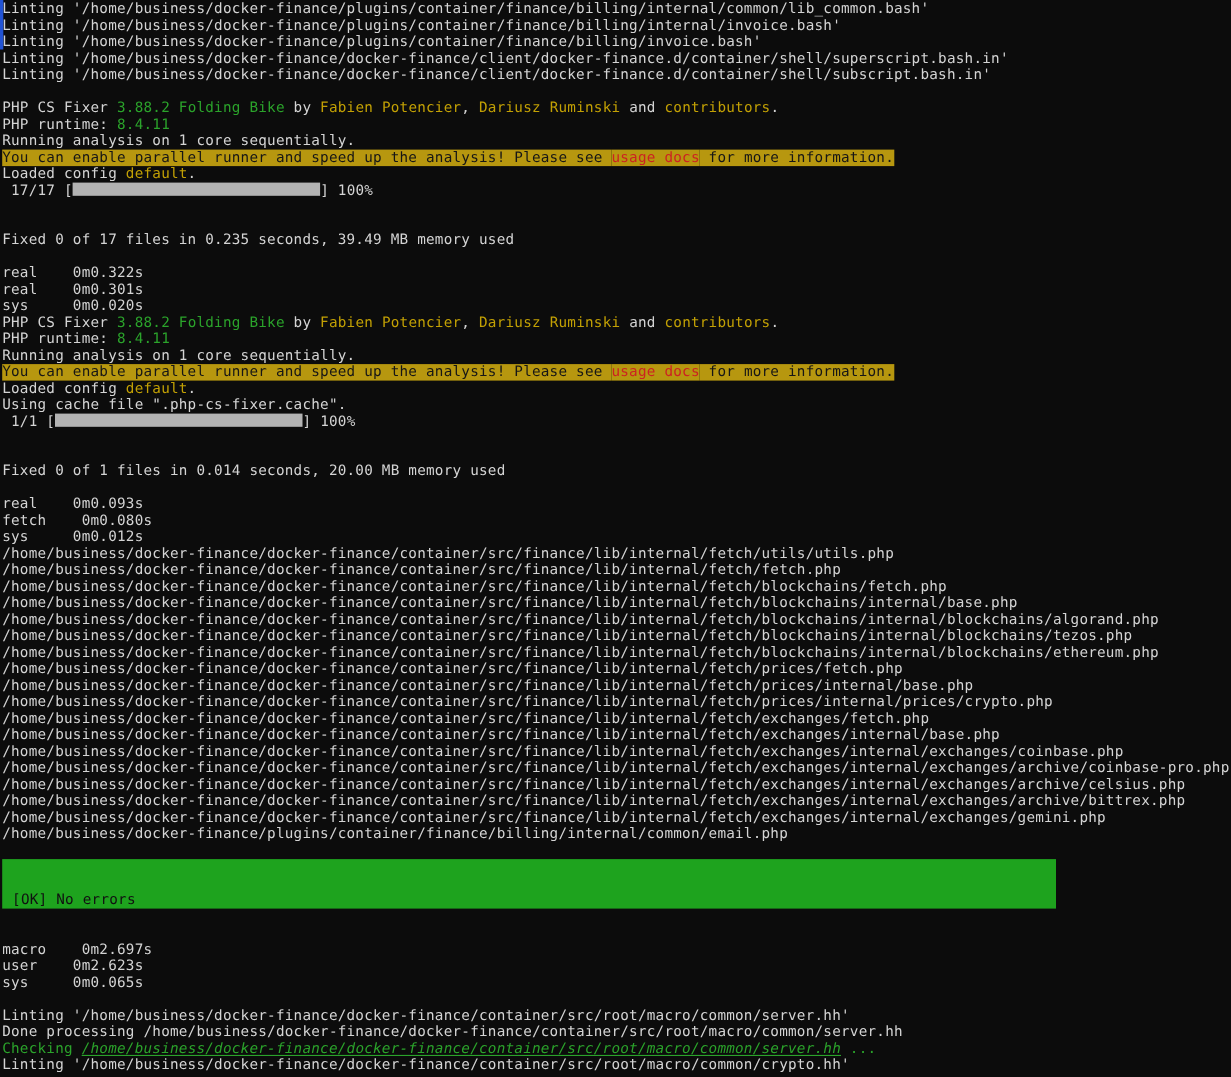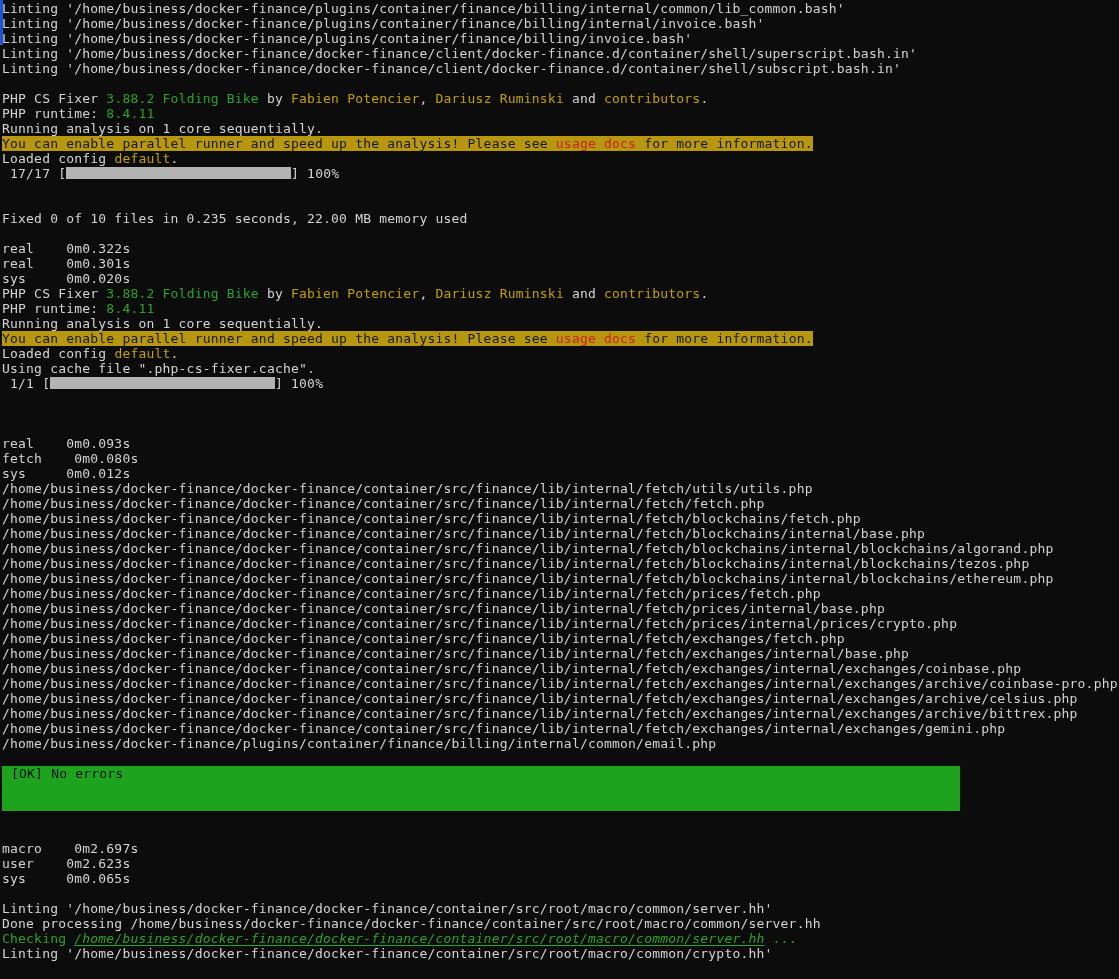--- a/index.html
+++ b/index.html
@@ -22,21 +22,21 @@
   .seg-yellow{color:var(--yellow);margin-top:31px;}
   .seg-warn-text{color:var(--warning_fg);background:var(--warning_bg);}
   .seg-warn-link{color:var(--warning_link);background:var(--warning_bg);}
   .seg-green-underline{color:var(--green);text-decoration:underline;text-underline-offset:2px;font-style:italic;}
   .progress-bar-fill{
     display:inline-block;width:225px;height:12px;margin-bottom:-1px;
     background:var(--progress_bar);
   }
   .ok-banner{
     width:958px;height:45px;background:var(--banner_bg);color:var(--banner_fg);
-    display:flex;align-items:flex-start;padding-left:9px;box-sizing:border-box;
+    display:flex;align-items:flex-end;padding-left:9px;box-sizing:border-box;
   }
   .scroll-indicator{
     position:absolute;left:0;top:0;width:3px;height:45px;background:var(--scroll_indicator);
   }
 </style>
 </head>
 <body>
 
 <div id="term">
   <div class="scroll-indicator"></div>
@@ -47,34 +47,35 @@
     <div class="line"><span class="seg-default">Linting '/home/business/docker-finance/docker-finance/client/docker-finance.d/container/shell/subscript.bash.in'</span></div>
     <div class="line"></div>
     <div class="line"><span class="seg-default">PHP CS Fixer </span><span class="seg-green">3.88.2 Folding Bike</span><span class="seg-default"> by </span><span class="seg-yellow">Fabien Potencier</span><span class="seg-default">, </span><span class="seg-yellow">Dariusz Ruminski</span><span class="seg-default"> and </span><span class="seg-yellow">contributors</span><span class="seg-default">.</span></div>
     <div class="line"><span class="seg-default">PHP runtime: </span><span class="seg-green">8.4.11</span></div>
     <div class="line"><span class="seg-default">Running analysis on 1 core sequentially.</span></div>
     <div class="line"><span class="seg-warn-text">You can enable parallel runner and speed up the analysis! Please see </span><span class="seg-warn-link">usage docs</span><span class="seg-warn-text"> for more information.</span></div>
     <div class="line"><span class="seg-default">Loaded config </span><span class="seg-yellow">default</span><span class="seg-default">.</span></div>
     <div class="line"><span class="seg-default"> 17/17 [</span><span class="progress-bar-fill" style="width: 224.84px;"></span><span class="seg-default">] 100%</span></div>
     <div class="line"></div>
     <div class="line"></div>
-    <div class="line"><span class="seg-default">Fixed 0 of 10 files in 0.235 seconds, 22.00 MB memory used</span></div>
+    <div class="line"><span class="seg-default">Fixed 0 of 17 files in 0.235 seconds, 39.49 MB memory used</span></div>
     <div class="line"></div>
     <div class="line"><span class="seg-default">real    0m0.322s</span></div>
     <div class="line"><span class="seg-default">real    0m0.301s</span></div>
     <div class="line"><span class="seg-default">sys     0m0.020s</span></div>
     <div class="line"><span class="seg-default">PHP CS Fixer </span><span class="seg-green">3.88.2 Folding Bike</span><span class="seg-default"> by </span><span class="seg-yellow">Fabien Potencier</span><span class="seg-default">, </span><span class="seg-yellow">Dariusz Ruminski</span><span class="seg-default"> and </span><span class="seg-yellow">contributors</span><span class="seg-default">.</span></div>
     <div class="line"><span class="seg-default">PHP runtime: </span><span class="seg-green">8.4.11</span></div>
     <div class="line"><span class="seg-default">Running analysis on 1 core sequentially.</span></div>
     <div class="line"><span class="seg-warn-text">You can enable parallel runner and speed up the analysis! Please see </span><span class="seg-warn-link">usage docs</span><span class="seg-warn-text"> for more information.</span></div>
     <div class="line"><span class="seg-default">Loaded config </span><span class="seg-yellow">default</span><span class="seg-default">.</span></div>
     <div class="line"><span class="seg-default">Using cache file ".php-cs-fixer.cache".</span></div>
     <div class="line"><span class="seg-default"> 1/1 [</span><span class="progress-bar-fill" style="width: 224.84px;"></span><span class="seg-default">] 100%</span></div>
     <div class="line"></div>
     <div class="line"></div>
+    <div class="line"><span class="seg-default">Fixed 0 of 1 files in 0.014 seconds, 20.00 MB memory used</span></div>
     <div class="line"></div>
     <div class="line"><span class="seg-default">real    0m0.093s</span></div>
     <div class="line"><span class="seg-default">fetch    0m0.080s</span></div>
     <div class="line"><span class="seg-default">sys     0m0.012s</span></div>
     <div class="line"><span class="seg-default">/home/business/docker-finance/docker-finance/container/src/finance/lib/internal/fetch/utils/utils.php</span></div>
     <div class="line"><span class="seg-default">/home/business/docker-finance/docker-finance/container/src/finance/lib/internal/fetch/fetch.php</span></div>
     <div class="line"><span class="seg-default">/home/business/docker-finance/docker-finance/container/src/finance/lib/internal/fetch/blockchains/fetch.php</span></div>
     <div class="line"><span class="seg-default">/home/business/docker-finance/docker-finance/container/src/finance/lib/internal/fetch/blockchains/internal/base.php</span></div>
     <div class="line"><span class="seg-default">/home/business/docker-finance/docker-finance/container/src/finance/lib/internal/fetch/blockchains/internal/blockchains/algorand.php</span></div>
     <div class="line"><span class="seg-default">/home/business/docker-finance/docker-finance/container/src/finance/lib/internal/fetch/blockchains/internal/blockchains/tezos.php</span></div>

